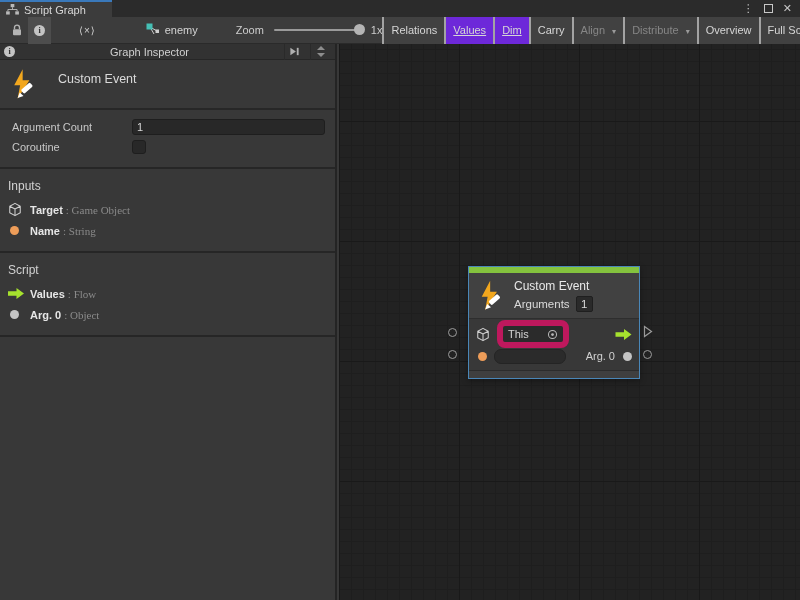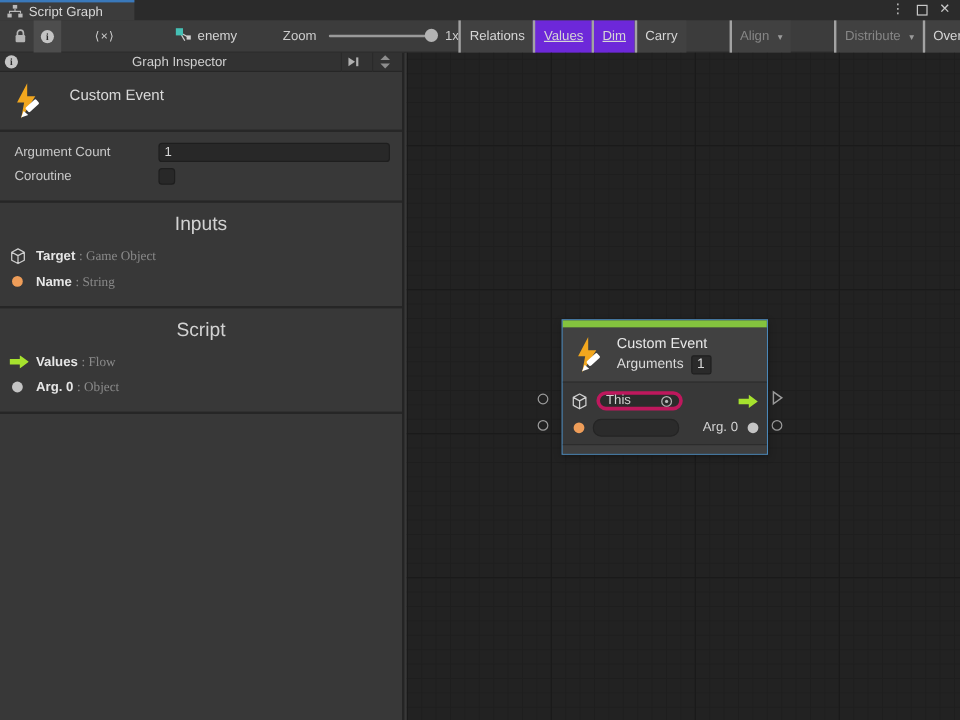--- a/index.html
+++ b/index.html
@@ -36,21 +36,21 @@
   .zoom-label { color:#cccccc; }
   .zoom-track { position:relative; width:88px; height:2px; background:#9a9a9a; margin-left:10px; border-radius:1px; }
   .zoom-handle { position:absolute; right:-3px; top:-5px; width:11px; height:11px; border-radius:50%;
                  background:#b4b4b4; }
   .zoom-value { margin-left:9px; color:#cccccc; }
   .btn-group { margin-left:auto; display:flex; height:27px; }
   .tb { height:27px; line-height:26px; padding:0 7px; background:#414141; color:#d6d6d6;
         border-left:2px solid #a3a3a3; white-space:nowrap; }
   .tb:last-child { border-right:none; }
   .tb.active { background:#6d28d9;text-decoration:underline; }
-  .tb.disabled { color:#868686;margin-left:36px; }
+  .tb.disabled { color:#868686; }
   .tb .dd { font-size:8px; color:#9a9a9a; margin-left:4px; }
 
   
   .panel { position:absolute; left:0; top:44px; bottom:0; width:337px; background:#383838;
            border-right:2px solid #242424; display:flex; flex-direction:column; }
   .panel-header { height:16px; background:#323232; border-bottom:1px solid #262626;
                   display:flex; align-items:center; padding:0 4px; gap:6px; }
   .panel-header-title { color:#d0d0d0; flex:1;text-align:center; }
   .dock-btn { display:flex; align-items:center; padding:0 4px; border-left:1px solid #2a2a2a; height:16px; }
   .spin-btn { display:flex; flex-direction:column; justify-content:center; gap:3px; height:16px;
@@ -65,21 +65,21 @@
   .unit-title-text { font-size:12.5px; color:#dadada; margin-left:21px; margin-top:4px; }
 
   .fields-section { padding:7px 0 10px 4px; border-bottom:2px solid #262626; }
   .field-row { display:flex; align-items:center; height:20px; padding:0 10px 0 8px; }
   .field-label { width:120px; color:#c8c8c8; }
   .field-input { flex:1; height:16px; background:#282828; border:1px solid #1e1e1e; border-radius:3px;
                  color:#d8d8d8; font-family:"Liberation Sans",sans-serif; font-size:11px; padding:0 4px; outline:none; }
   .checkbox { width:14px; height:14px; background:#282828; border:1px solid #1e1e1e; border-radius:3px; }
 
   .io-section { padding:6px 0 10px 0; border-bottom:2px solid #262626; }
-  .io-heading { font-size:16px; color:#d2d2d2; padding:4px 8px 6px 8px;text-align:center; }
+  .io-heading { font-size:12px; color:#d2d2d2; padding:4px 8px 6px 8px; }
   .io-row { display:flex; align-items:center; height:21px; padding:0 8px; }
   .io-icon { width:22px; display:flex; align-items:center; justify-content:flex-start; }
   .io-name { font-weight:bold; color:#e6e6e6; }
   .io-type { color:#8a8a8a; margin-left:3px;font-family:Liberation Serif, serif; }
 
   .dot { border-radius:50%; display:inline-block; }
   .dot.orange { width:9px; height:9px; background:#ee9d59; margin-left:2px; }
   .dot.gray { width:9px; height:9px; background:#c4c4c4; margin-left:2px; }
 
   
@@ -97,21 +97,21 @@
           border:1px solid #4a87b8; background:#383838; box-shadow:0 2px 6px rgba(0,0,0,0.35); }
   .node-strip { height:6px; background:#84c33e; }
   .node-header { height:45px; background:#414141; display:flex; align-items:center; padding:0 8px; }
   .node-header-text { margin-left:9px; }
   .node-title { font-size:12px; color:#e8e8e8; margin-bottom:3px; }
   .args-line { display:flex; align-items:center; gap:6px; color:#dadada; font-size:11.5px; }
   .args-box { width:17px; height:16px; background:#2a2a2a; border:1px solid #1f1f1f; border-radius:2px;
               color:#d8d8d8; text-align:center; line-height:15px; }
   .node-body { border-top:1px solid #2e2e2e; background:#383838; padding:4px 0 3px 0; }
   .port-row { height:22px; display:flex; align-items:center; padding:0 7px; }
-  .this-dropdown { width:72px; height:16px; background:#2b2b2b; border:3px solid #be185d; border-radius:8px;
+  .this-dropdown { width:72px; height:28px; background:#2b2b2b; border:6px solid #be185d; border-radius:8px;
                    margin-left:7px; display:flex; align-items:center; padding:0 5px; color:#d4d4d4; }
   .this-dropdown .spacer { flex:1; }
   .row-spacer { flex:1; }
   .empty-field { width:72px; height:15px; background:#2b2b2b; border:1px solid #242424; border-radius:7px;
                  margin-left:7px; color:#d4d4d4; font-size:11px; padding:0 5px; outline:none;
                  font-family:"Liberation Sans",sans-serif; }
   .arg0-label { color:#d2d2d2; margin-right:6px; }
   .node-footer { height:8px; background:#3f3f3f; border-top:1px solid #2c2c2c; }
 
   .out-port { position:absolute; width:9px; height:9px; border:1px solid #9c9c9c; border-radius:50%; }

